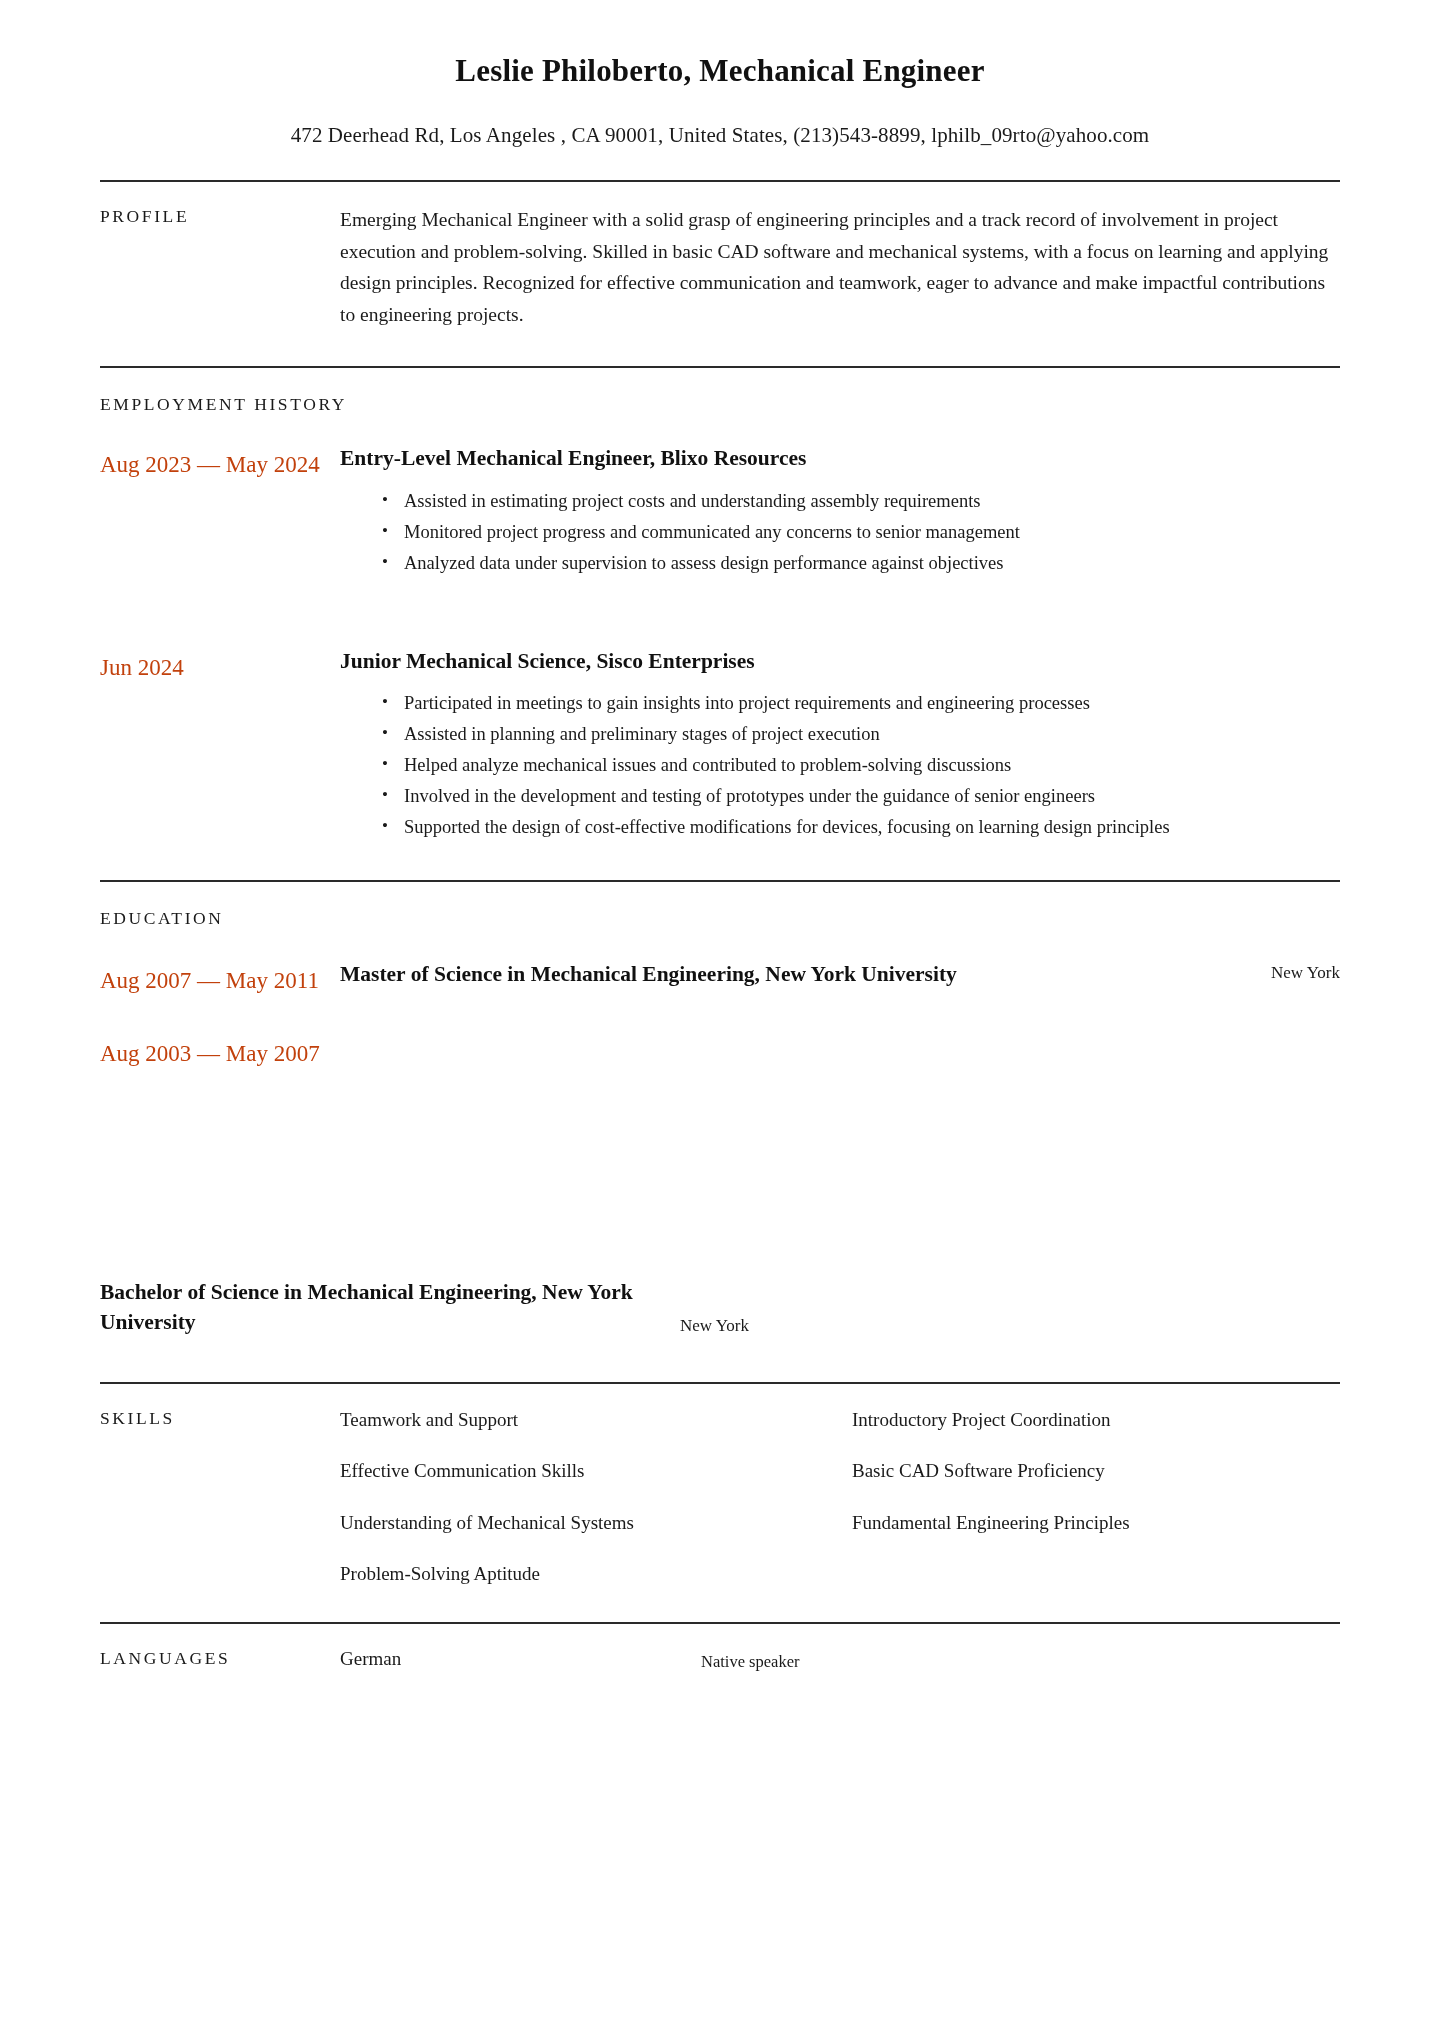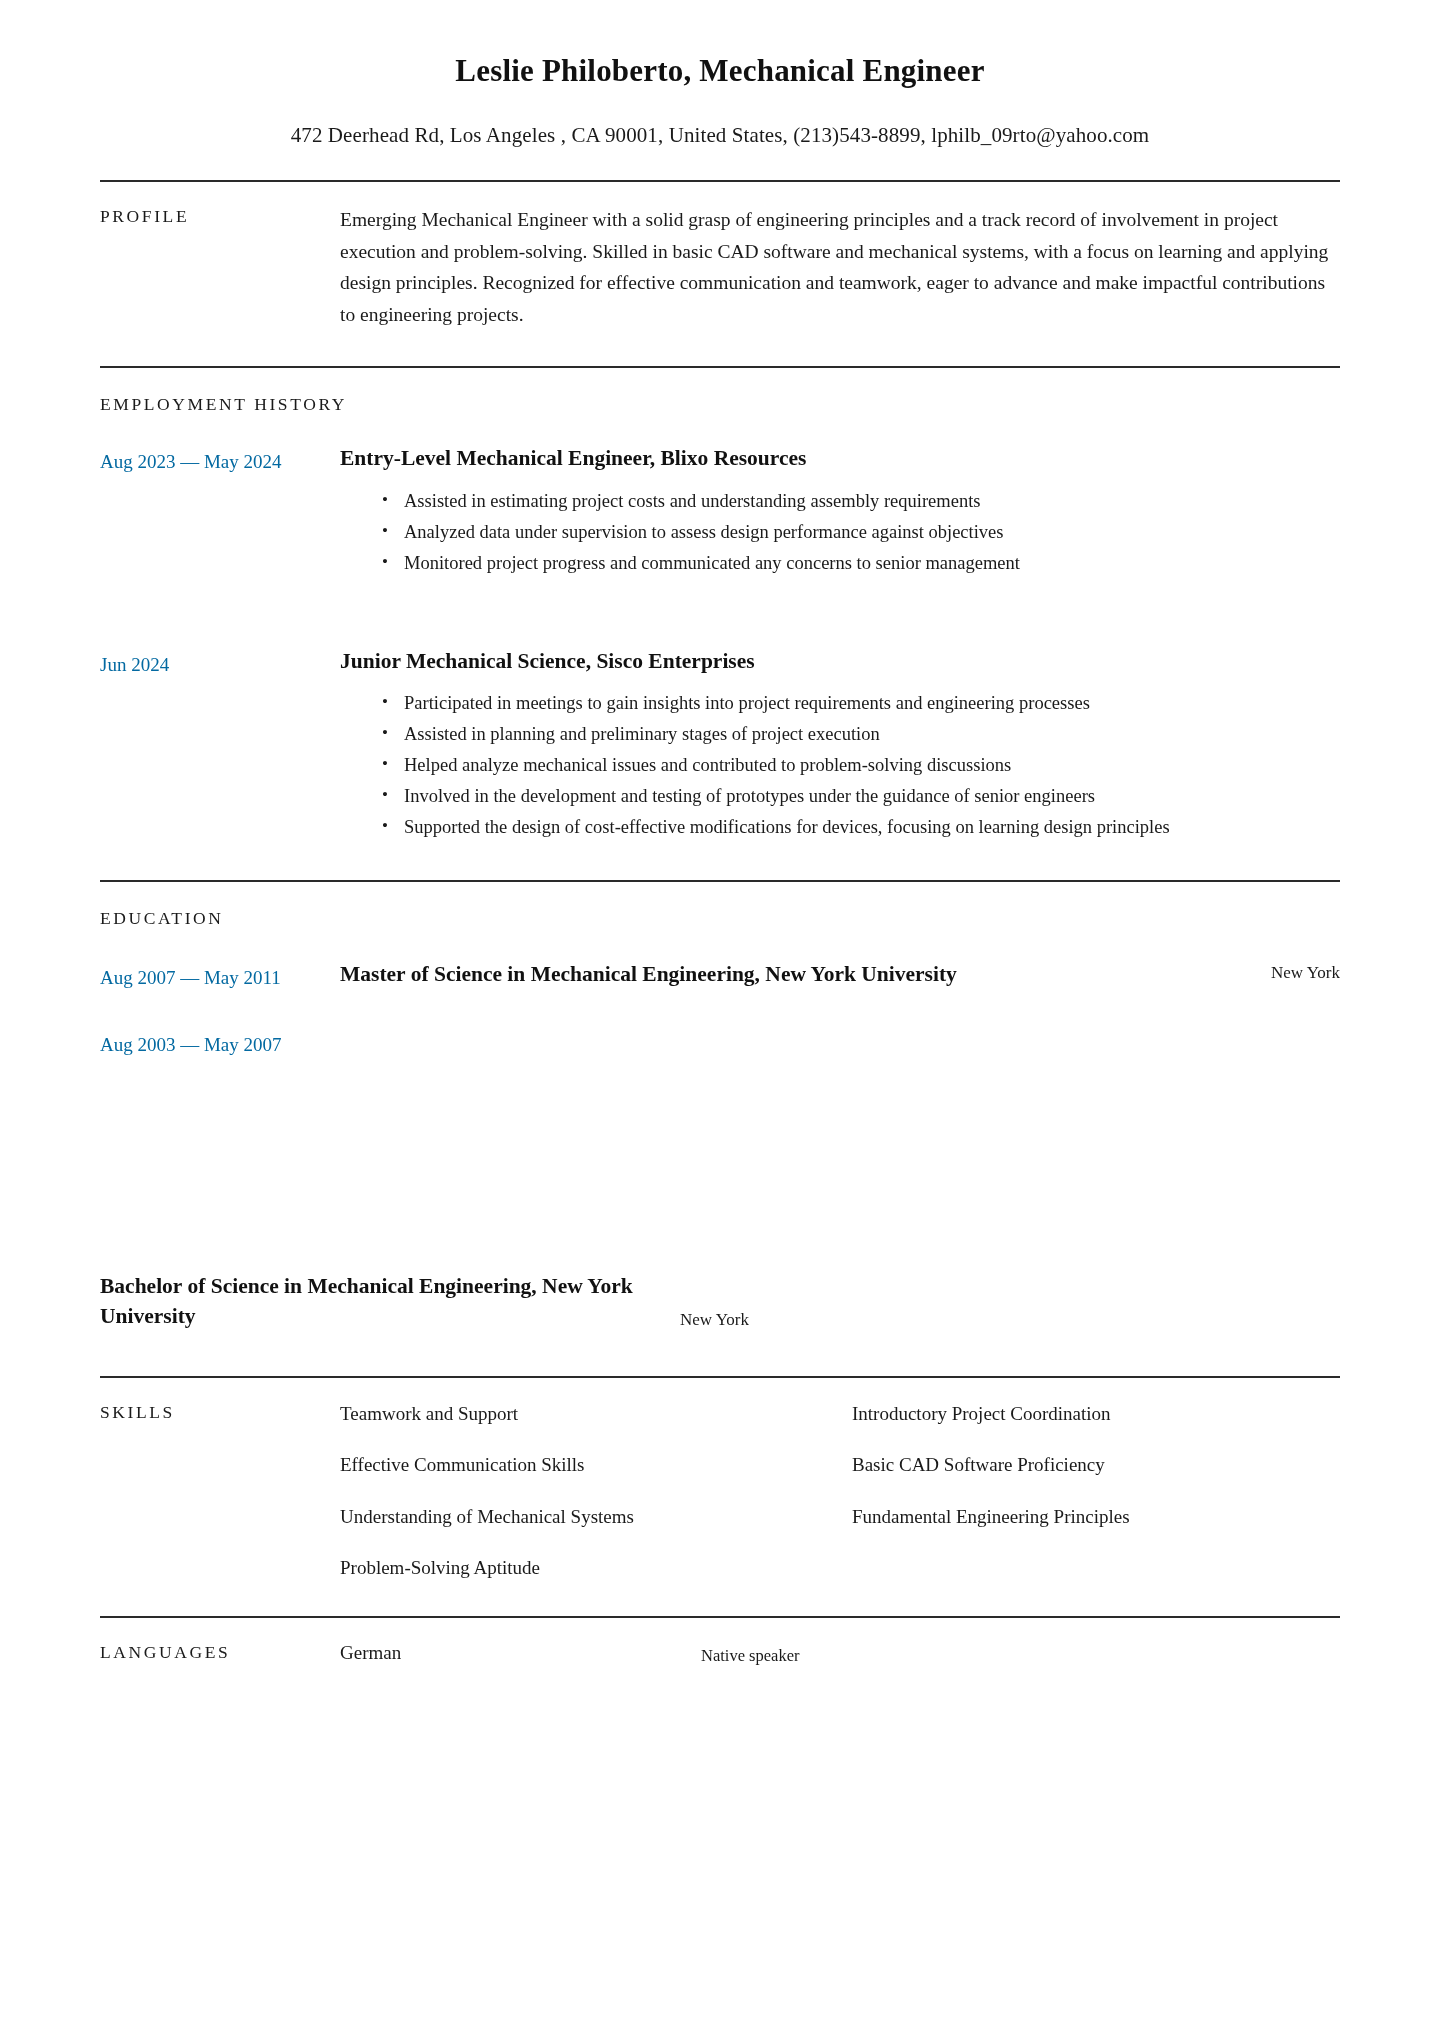--- a/index.html
+++ b/index.html
@@ -99,23 +99,23 @@
   .entry {
     display: flex;
     align-items: flex-start;
     padding: 0 100px;
     box-sizing: border-box;
     margin-top: 28px;
   }
   .entry-date {
     width: 240px;
     flex: 0 0 240px;
-    font-size: 19px;
+    font-size: 23px;
     line-height: 1.45;
-    color: #0369a1;
+    color: #c2410c;
     padding-top: 5px;
   }
   .entry-body {
     flex: 1 1 auto;
     min-width: 0;
     padding-right: 0;
   }
   .entry-main {
     display: flex;
     align-items: flex-start;
@@ -232,22 +232,22 @@
   </div>
 
   <div class="entry">
     <div class="entry-date">Aug 2023 — May 2024</div>
     <div class="entry-body">
       <div class="entry-main">
         <div class="entry-title">Entry-Level Mechanical Engineer, Blixo Resources</div>
       </div>
       <ul class="bullets">
         <li>Assisted in estimating project costs and understanding assembly requirements</li>
+        <li>Monitored project progress and communicated any concerns to senior management</li>
         <li>Analyzed data under supervision to assess design performance against objectives</li>
-        <li>Monitored project progress and communicated any concerns to senior management</li>
       </ul>
     </div>
   </div>
 
   <div class="entry" style="margin-top:66px;">
     <div class="entry-date">Jun 2024</div>
     <div class="entry-body">
       <div class="entry-main">
         <div class="entry-title">Junior Mechanical Science, Sisco Enterprises</div>
       </div>

